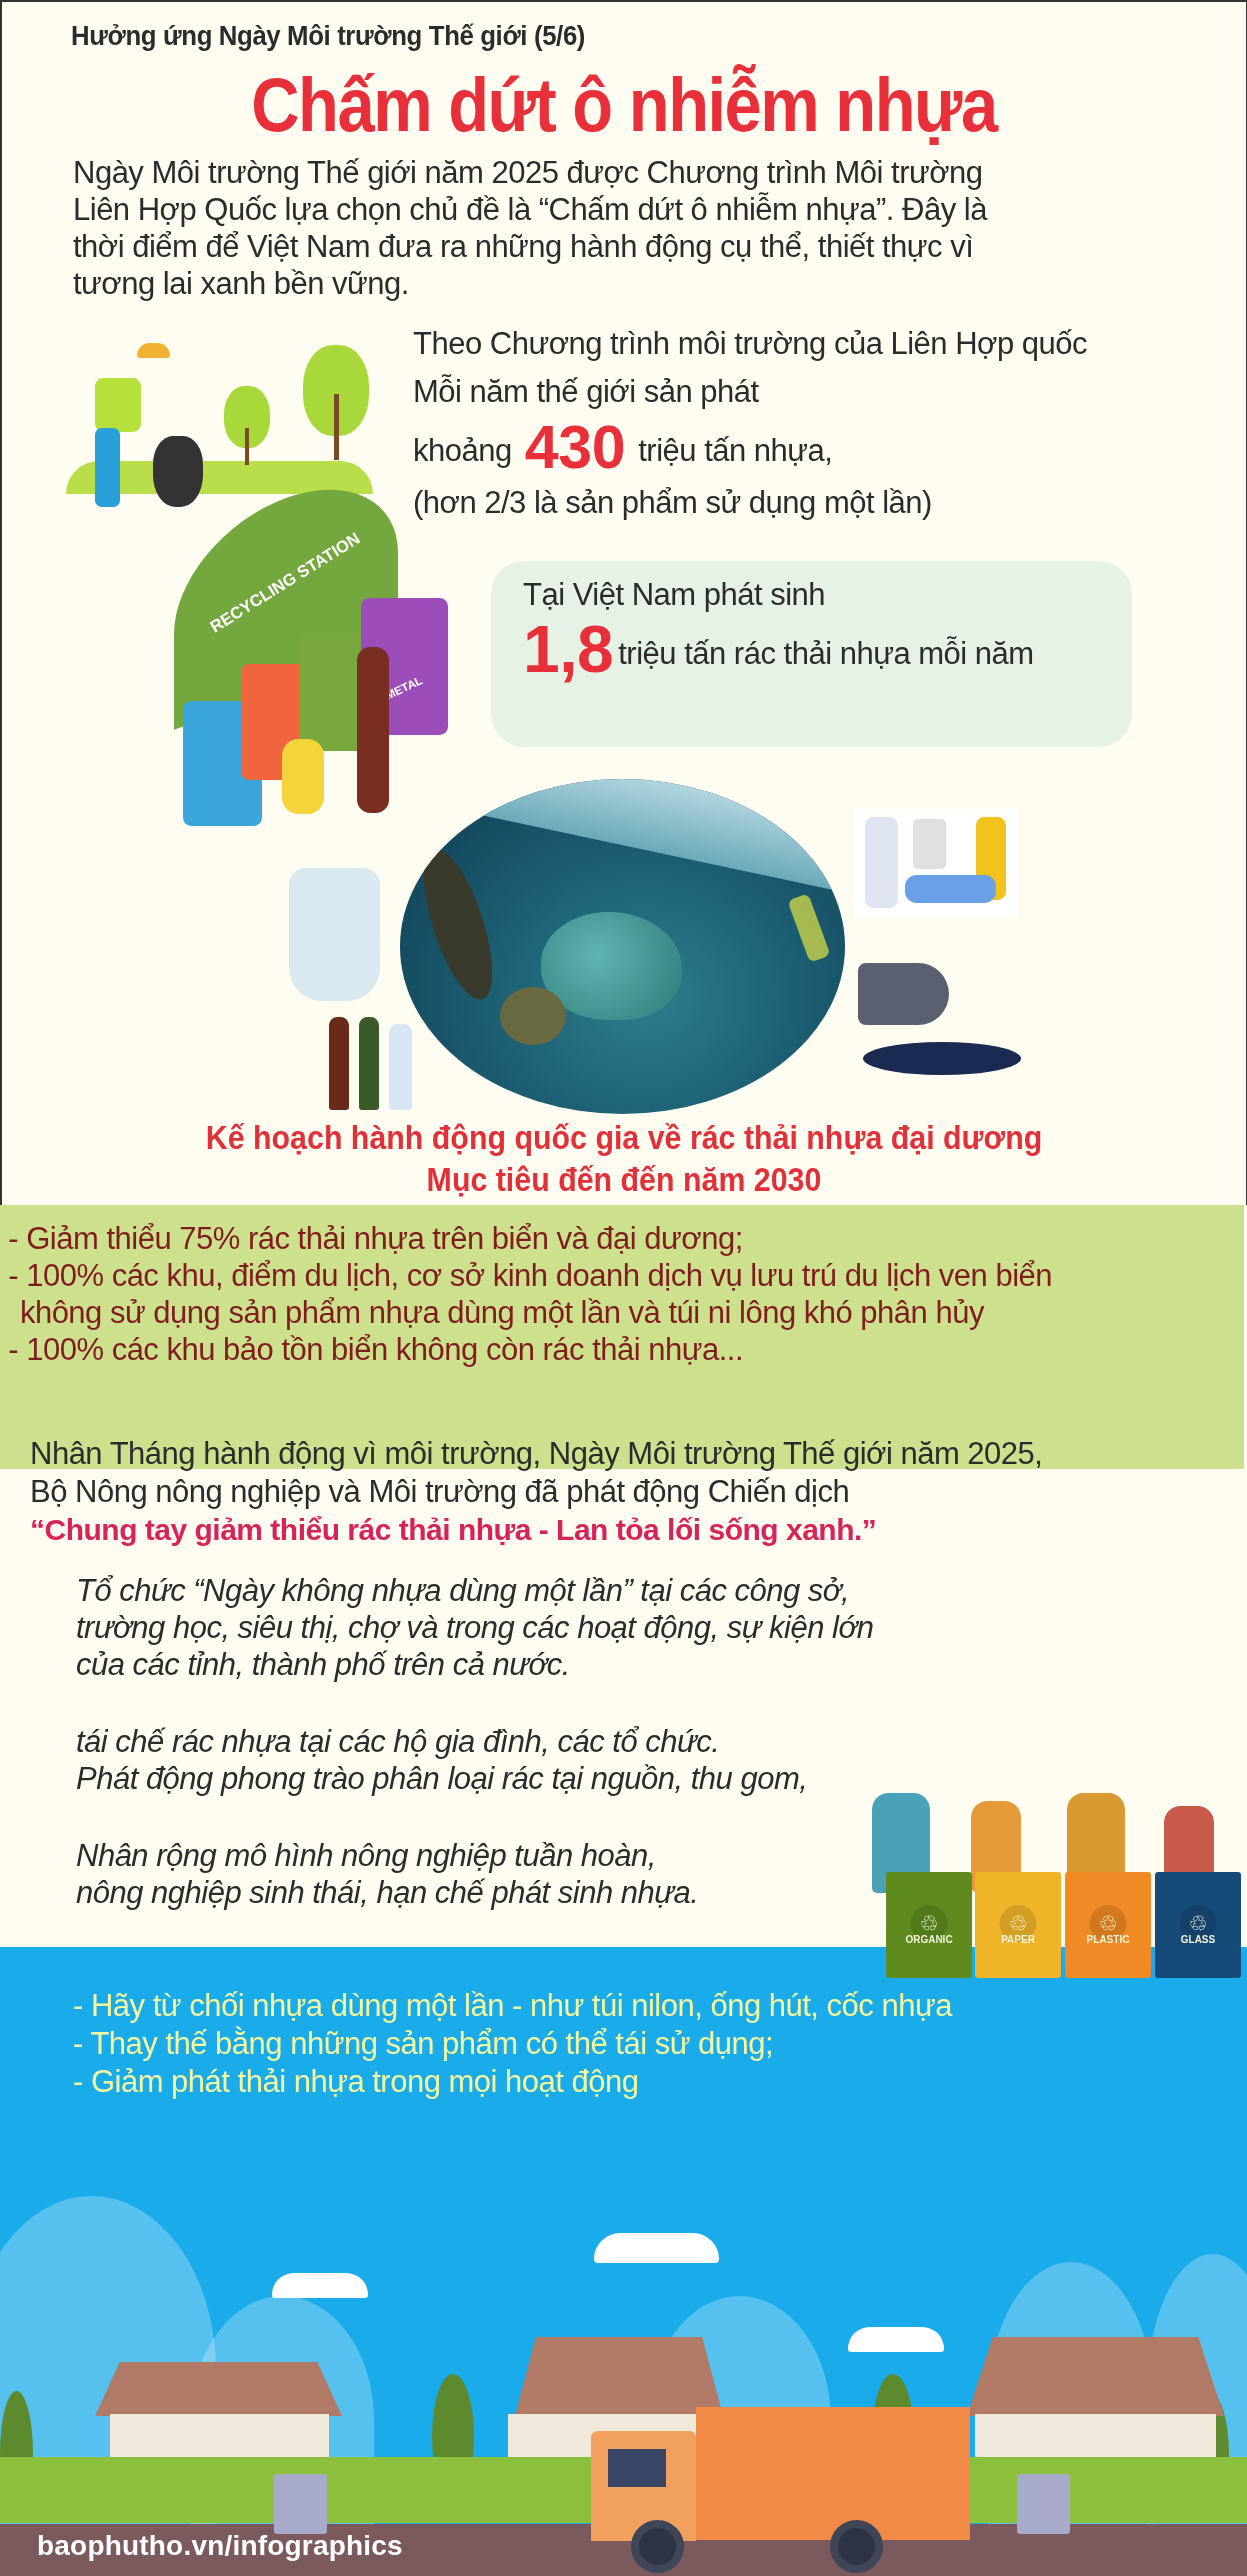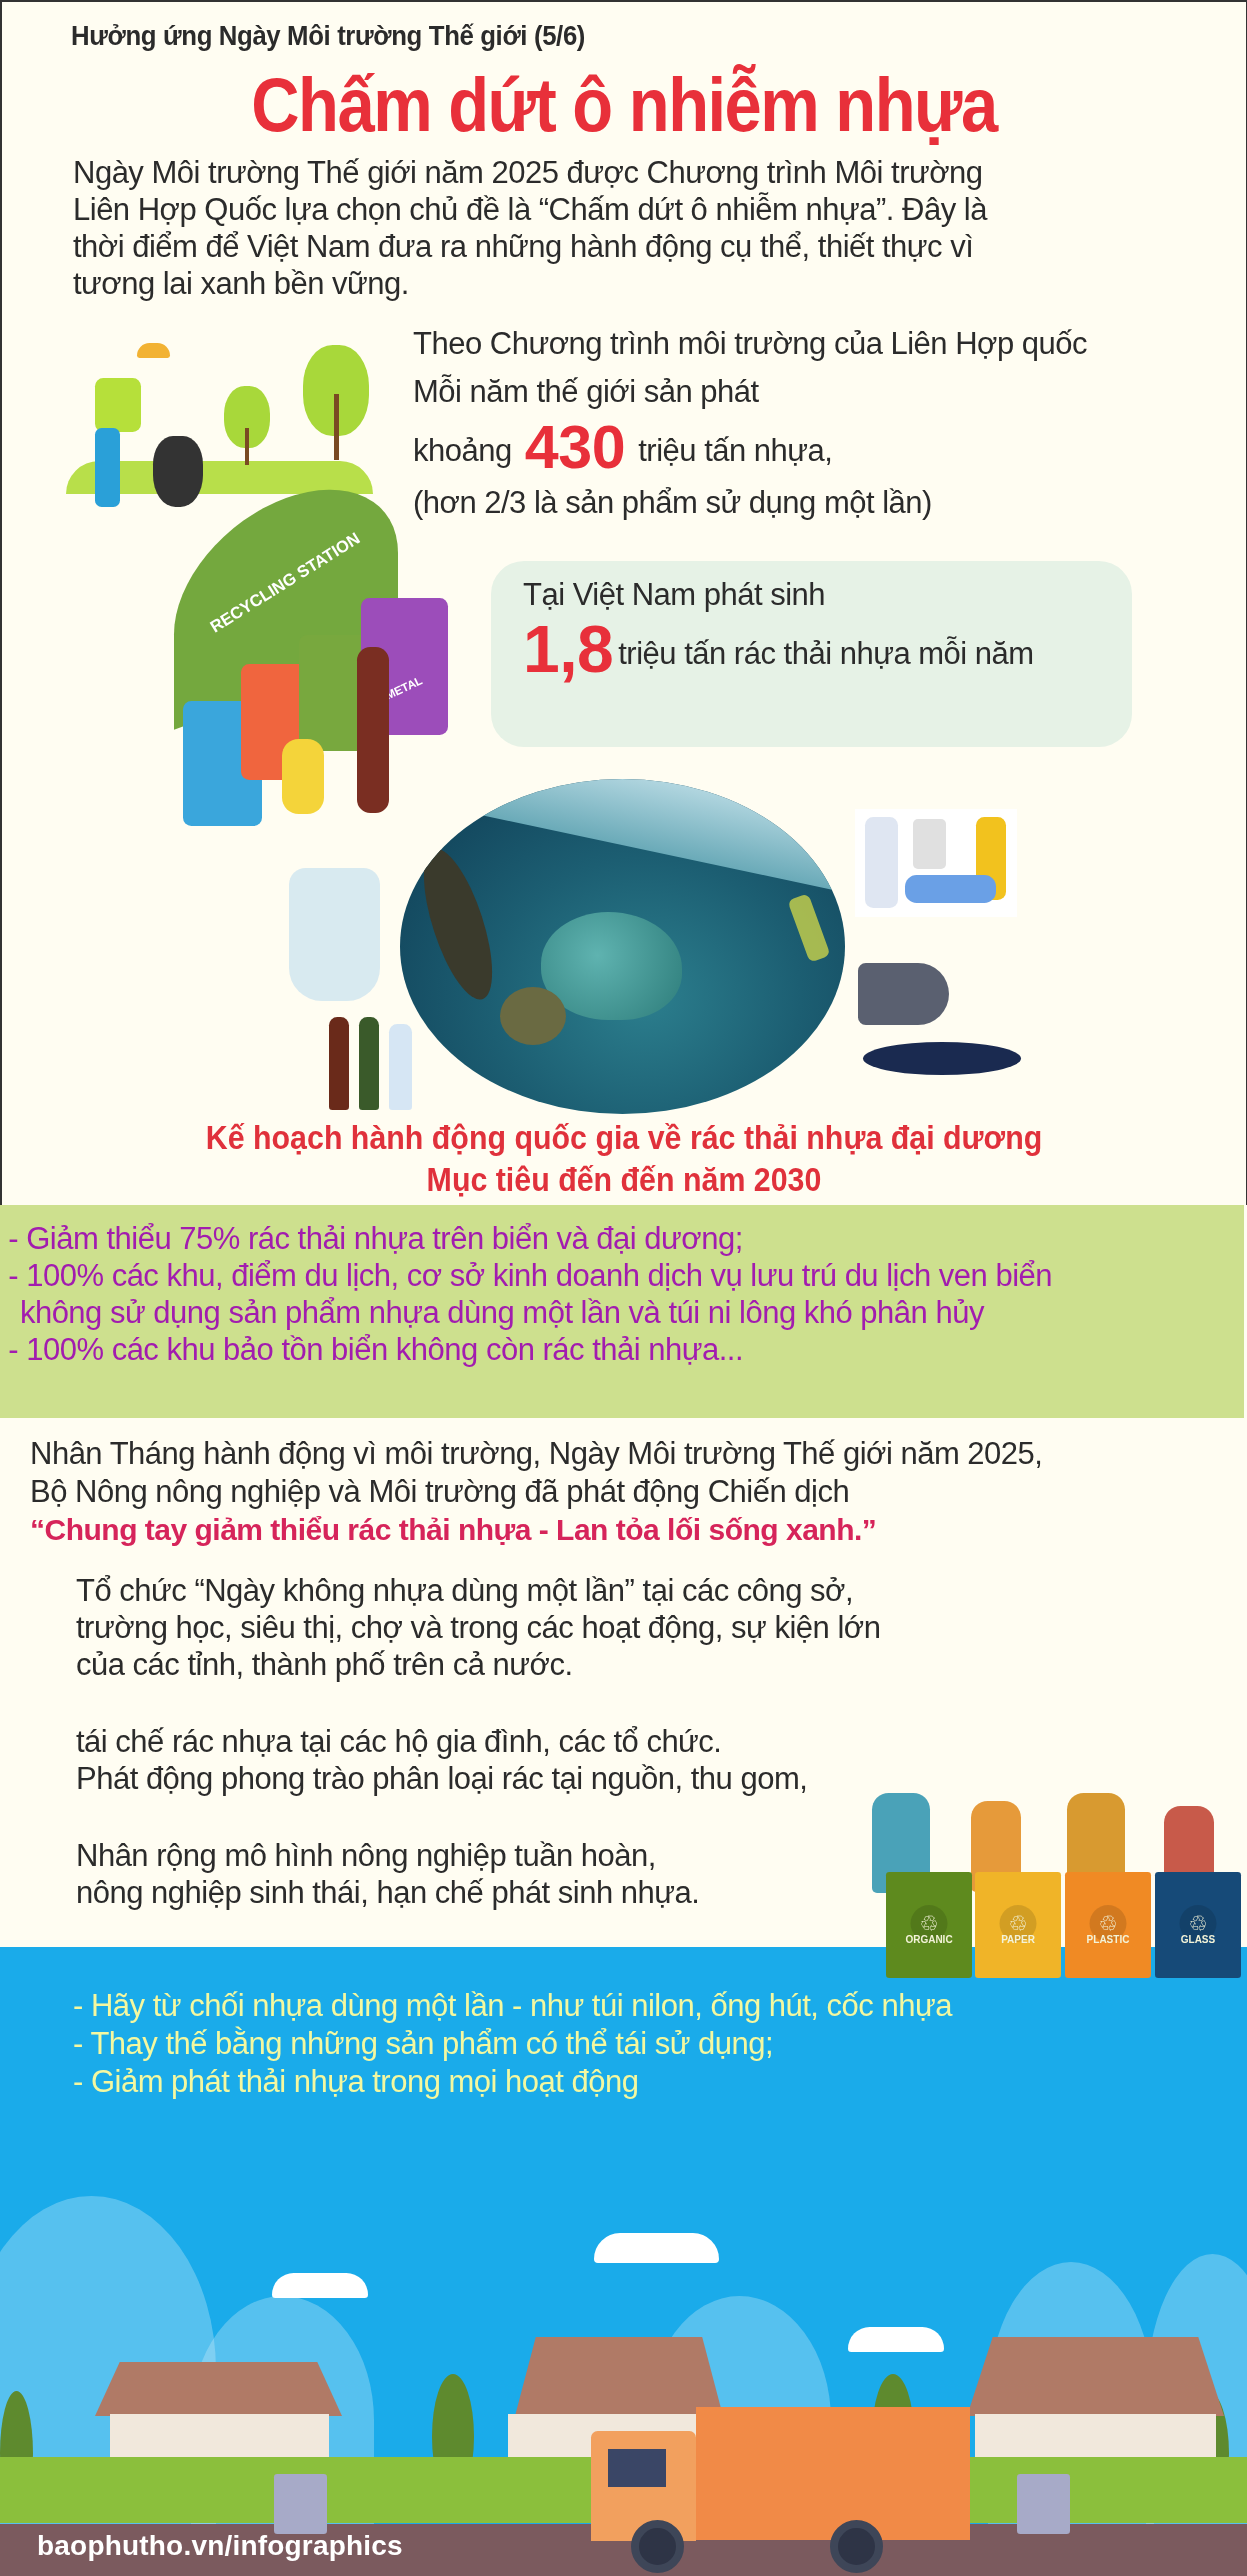--- a/index.html
+++ b/index.html
@@ -24,30 +24,30 @@
   .ocean { left: 400px; top: 779px; width: 445px; height: 335px; border-radius: 50%;
     background: radial-gradient(ellipse at 55% 65%, #2c7f8e 0%, #1c5e72 45%, #0e3a52 100%); overflow: hidden; }
   .ocean .surface { position: absolute; left: -16.6px; top: -33px; width: 498px; height: 100px; background: linear-gradient(#cfe8f0, #6aaab8); transform: rotate(12deg); }
   .ocean .turtle-shell { position: absolute; left: 141px; top: 133px; width: 141px; height: 108px; border-radius: 50% 55% 45% 50%; background: radial-gradient(circle at 40% 40%, #5fb3b0, #2d7c7a); }
   .ocean .turtle-head { position: absolute; left: 100px; top: 208px; width: 66px; height: 58px; border-radius: 50%; background: #6a6a42; }
   .ocean .flipper { position: absolute; left: 33px; top: 66px; width: 50px; height: 158px; border-radius: 50%; background: #3a3a2c; transform: rotate(-18deg); }
   .ocean .bottle { position: absolute; left: 398px; top: 116px; width: 21.6px; height: 66px; background: #c9d24a; border-radius: 6.6px; transform: rotate(-20deg); opacity: .8; }
 
   .plan-title { left: 0; width: 1248px; top: 1117px; text-align: center; font-size: 33px; font-weight: bold; color: #e0313b; line-height: 42px; transform: scaleX(0.92); }
 
-  .green-band { left: 0; top: 1205px; width: 1244px; height: 213px; background: #cde08e; padding: 15px 0 0 8.3px; font-size: 31px; color: #a21caf; letter-spacing: -0.5px; }
+  .green-band { left: 0; top: 1205px; width: 1244px; height: 264px; background: #cde08e; padding: 15px 0 0 8.3px; font-size: 31px; color: #7f1d1d; letter-spacing: -0.5px; }
   .green-band .line { line-height: 37px; white-space: nowrap; }
   .green-band .indent { padding-left: 11.6px; }
 
   .campaign { left: 30px; top: 1435px; width: 1212px; font-size: 31px; color: #2b2b2b; letter-spacing: -0.5px; }
   .campaign .line { line-height: 38px; white-space: nowrap; }
   .campaign .slogan { color: #d6245a; font-weight: bold; font-size: 30px; }
 
   .actions { left: 76px; top: 1572px; width: 872px; font-size: 31px; color: #2b2b2b; letter-spacing: -0.5px; }
-  .actions .para { margin-bottom: 40px; }
+  .actions .para { margin-bottom: 40px; font-style: italic; }
   .actions .line { line-height: 37px; white-space: nowrap; }
 
   .blue-zone { left: 0; top: 1947px; width: 1248px; height: 629px; background: #1aabea; }
   .tips { left: 73px; top: 1987px; font-size: 31px; color: #f4f8a0; letter-spacing: -0.5px; }
   .tips .line { line-height: 38px; white-space: nowrap; }
 
   
   .sky-hill { position: absolute; border-radius: 50% 50% 0 0; background: rgba(200,235,250,0.35); }
   .cloud { position: absolute; background: #fff; border-radius: 33px 33px 5px 5px; }
   .house { position: absolute; background: #f1e8dc; }

